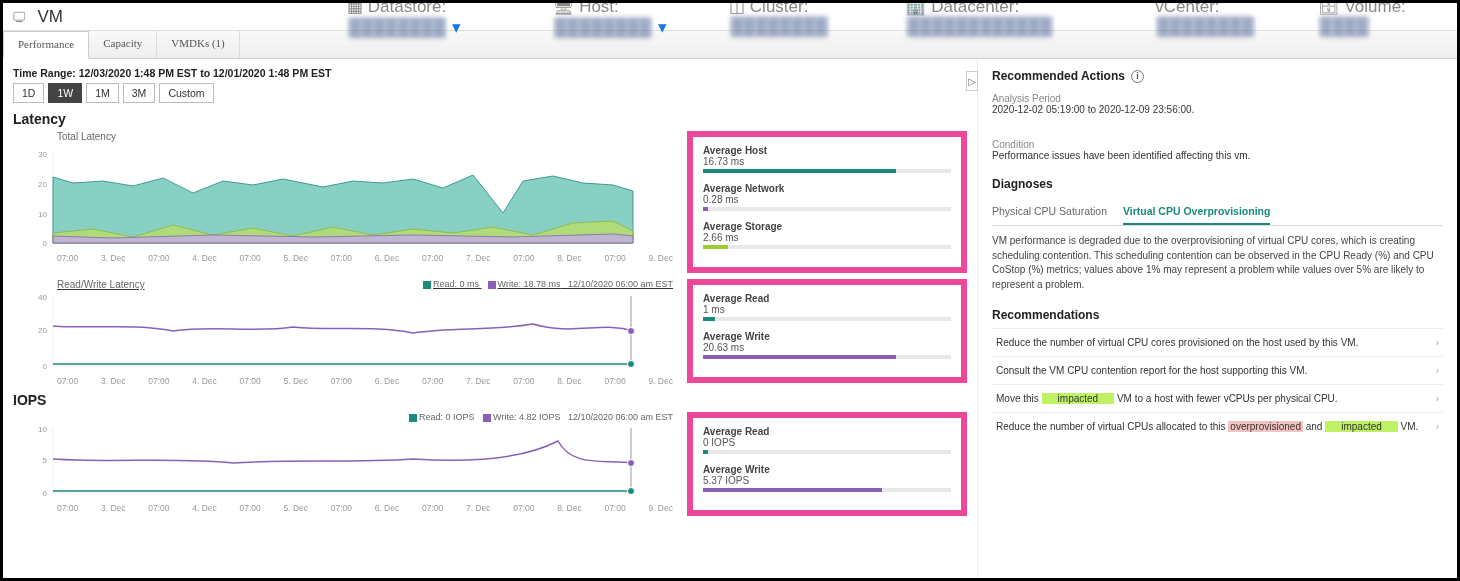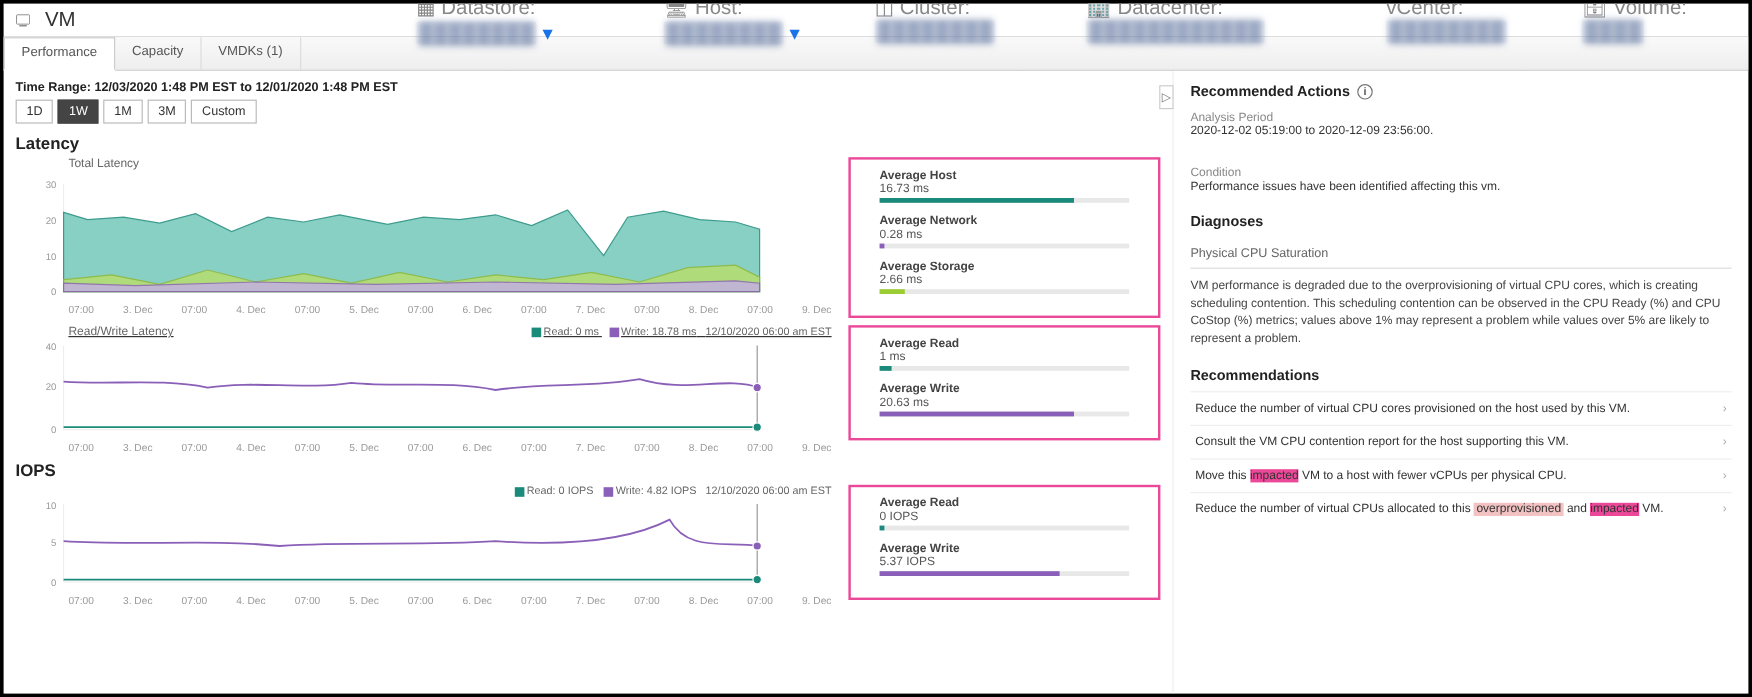--- a/index.html
+++ b/index.html
@@ -3,55 +3,55 @@
 <meta charset="utf-8">
 <style>
   * { box-sizing: border-box; margin: 0; padding: 0; }
   body { font-family: -apple-system, "Segoe UI", Arial, sans-serif; font-size: 11px; color: #333; background: #fff; width: 1460px; height: 581px; border: 3px solid #000; overflow: hidden; }
   .topbar { display: flex; align-items: center; gap: 12px; padding: 4px 10px; border-bottom: 1px solid #ddd; height: 28px; font-size: 17px; color: #555; }
   .topbar .vm-icon { width: 14px; height: 14px; }
   .topbar .title { font-weight: 400; color: #333; }
   .crumb { color: #888; }
   .crumb .caret { color: #1a73e8; }
   .blur { color: transparent; text-shadow: 0 0 5px rgba(100,120,160,.6); background: rgba(200,210,230,.2); border-radius: 2px; padding: 0 2px; }
-  .tabs { display: flex; border-bottom: 1px solid #ccc; background: linear-gradient(#f9f9f9,#eee); height: 28px; }
+  .tabs { display: flex; border-bottom: 1px solid #ccc; background: linear-gradient(#f9f9f9,#eee); height: 28px; font-family: Liberation Serif, serif; }
   .tab { padding: 6px 14px; font-size: 11px; color: #555; cursor: pointer; border-right: 1px solid #ddd; }
   .tab.active { background: #fff; border-bottom: 2px solid #fff; border-top: 1px solid #ccc; border-left: 1px solid #ccc; border-right: 1px solid #ccc; margin-bottom: -1px; font-weight: 400; }
   .main { display: flex; height: calc(581px - 62px); }
   .left { flex: 1 1 auto; padding: 8px 10px; overflow: hidden; }
   .right { width: 480px; border-left: 1px solid #eee; padding: 10px 14px; position: relative; }
   .collapse-handle { position: absolute; left: -12px; top: 12px; width: 12px; height: 20px; border: 1px solid #ccc; background: #fff; display:flex; align-items:center; justify-content:center; }
   .time-label { font-size: 10.5px; font-weight: 700; color: #222; margin-bottom: 4px; }
   .range-btns { display: flex; gap: 4px; margin-bottom: 8px; }
   .range-btn { border: 1px solid #bbb; background: #fff; padding: 3px 8px; font-size: 10.5px; color: #333; cursor: pointer; }
   .range-btn.active { background: #444; color: #fff; border-color: #444; }
   h2.section { font-size: 14px; font-weight: 700; color: #222; margin: 6px 0 4px; }
   .chart-row { display: flex; gap: 14px; align-items: flex-start; margin-bottom: 6px; }
   .chart-box { flex: 1; }
   .chart-title { font-size: 10px; color: #666; margin: 0 0 1px 44px; }
   .legend-right { font-size: 9px; color: #666; text-align: right; margin-bottom: 1px; }
   .legend-swatch { display:inline-block; width:8px; height:8px; margin: 0 2px 0 6px; vertical-align: middle; }
   svg.chart { display: block; }
   .xticks { display:flex; justify-content: space-between; font-size: 8.5px; color:#999; padding: 0 0 0 44px; }
-  .stats-col { width: 260px; border: 2px solid #ec4899; padding: 8px 24px; }
+  .stats-col { width: 280px; border: 6px solid #ec4899; padding: 8px 10px; }
   .stat { margin-bottom: 10px; }
   .stat-label { font-size: 10px; font-weight: 700; color: #444; }
   .stat-value { font-size: 10px; color: #555; }
   .bar-track { width: 100%; height: 4px; background: #e8e8e8; margin-top: 2px; }
   .bar-fill { height: 4px; }
   .ra-header { font-size: 12px; font-weight: 700; color: #222; display:flex; align-items:center; gap:6px; }
   .ra-sub { font-size: 10px; color: #888; margin-top: 10px; }
   .ra-val { font-size: 10px; color: #333; }
   .diag-tabs { display:flex; gap: 16px; border-bottom: 1px solid #ddd; margin-top: 8px; font-size: 10.5px; }
   .dtab { padding: 6px 0; color: #666; cursor:pointer; }
   .dtab.active { color: #1a8a7a; font-weight: 700; border-bottom: 2px solid #1a8a7a; }
   .diag-text { font-size: 10px; color: #444; line-height: 1.45; margin-top: 8px; }
   .rec-item { border-top: 1px solid #eee; padding: 8px 4px; font-size: 10px; color: #333; display:flex; align-items:center; justify-content:space-between; cursor:pointer; }
   .rec-item:first-child { border-top: 1px solid #eee; }
-  .hl-orange { background: #ec4899; padding: 0 0; }
+  .hl-orange { background: #bef264; padding: 0 16px; }
   .hl-red { background: #f3c2c2; padding: 0 2px; }
   .chev { color:#aaa; }
   .info-circle { display:inline-flex; width:13px; height:13px; border:1px solid #777; border-radius:50%; align-items:center; justify-content:center; font-size:9px; color:#555; }
 </style>
 </head>
 <body>
 
 <div class="topbar">
   <svg class="vm-icon" viewBox="0 0 16 16">
       <rect x="1" y="2" width="14" height="10" rx="1" fill="none" stroke="#888"></rect>
@@ -271,20 +271,21 @@
       <span class="info-circle">i</span>
     </div>
     <div class="ra-sub">Analysis Period</div>
     <div class="ra-val">2020-12-02 05:19:00 to 2020-12-09 23:56:00.</div>
     <div class="ra-sub" style="margin-top:24px">Condition</div>
     <div class="ra-val">Performance issues have been identified affecting this vm.</div>
 
     <div class="ra-header" style="margin-top:16px">Diagnoses</div>
     <div class="diag-tabs" id="diagtabs">
         <div class="dtab">Physical CPU Saturation</div>
+        <div class="dtab active">Virtual CPU Overprovisioning</div>
       </div>
     <div class="diag-text">VM performance is degraded due to the overprovisioning of virtual CPU cores, which is creating scheduling contention. This scheduling contention can be observed in the CPU Ready (%) and CPU CoStop (%) metrics; values above 1% may represent a problem while values over 5% are likely to represent a problem.</div>
 
     <div class="ra-header" style="margin-top:16px">Recommendations</div>
     <div id="recs" style="margin-top:6px">
         <div class="rec-item">
           <span>Reduce the number of virtual CPU cores provisioned on the host used by this VM.</span>
           <span class="chev">›</span>
         </div>
         <div class="rec-item">

